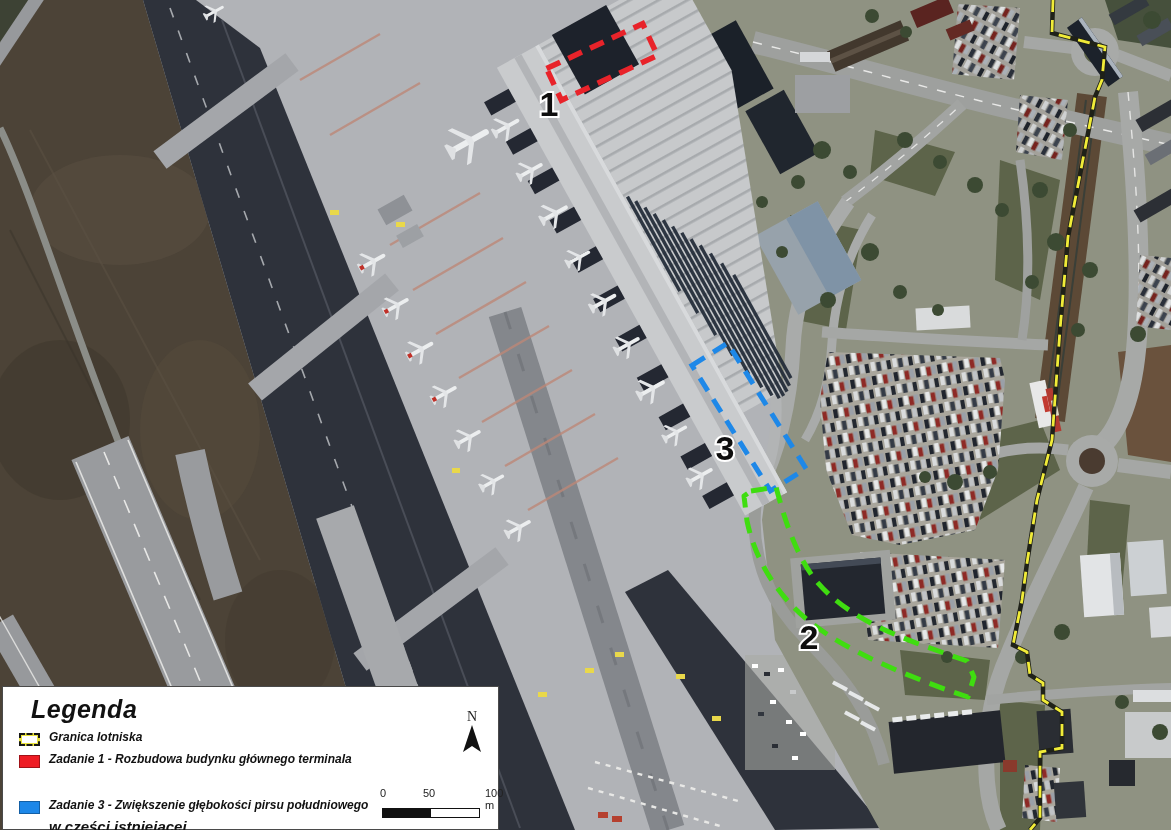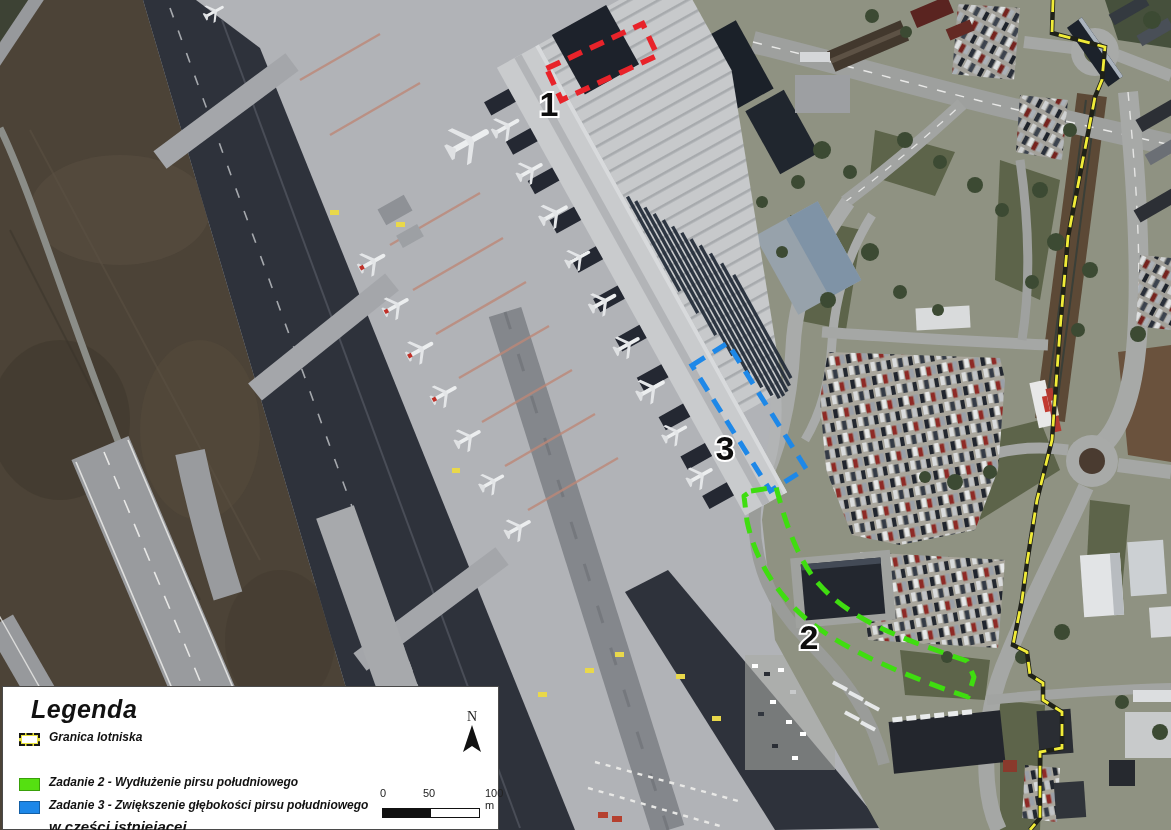--- a/index.html
+++ b/index.html
@@ -404,23 +404,23 @@
   </g>
 </svg>
 
 <div id="legend">
   <div id="legend-title">Legenda</div>
 
   <div class="lg-row" style="top:44px;">
     <span class="lg-swatch boundary"></span>
     <span class="lg-label">Granica lotniska</span>
   </div>
-  <div class="lg-row" style="top:89px;">
-    <span class="lg-swatch green"></span>
-    <span class="lg-label">Zadanie 2 - Wydłużenie pirsu południowego</span>
+  <div class="lg-row" style="top:66px;">
+    <span class="lg-swatch red"></span>
+    <span class="lg-label">Zadanie 1 - Rozbudowa budynku głównego terminala</span>
   </div>
   <div class="lg-row" style="top:112px;">
     <span class="lg-swatch blue"></span>
     <span class="lg-label">Zadanie 3 - Zwiększenie głębokości pirsu południowego</span>
   </div>
   <div class="lg-label2" style="top:131px;">w części istniejącej</div>
 
   <div id="north-n">N</div>
   <svg id="north-arrow" width="20" height="28" viewBox="0 0 20 28">
     <polygon points="10,0 19,27 10,21 1,27" fill="#111"></polygon>

